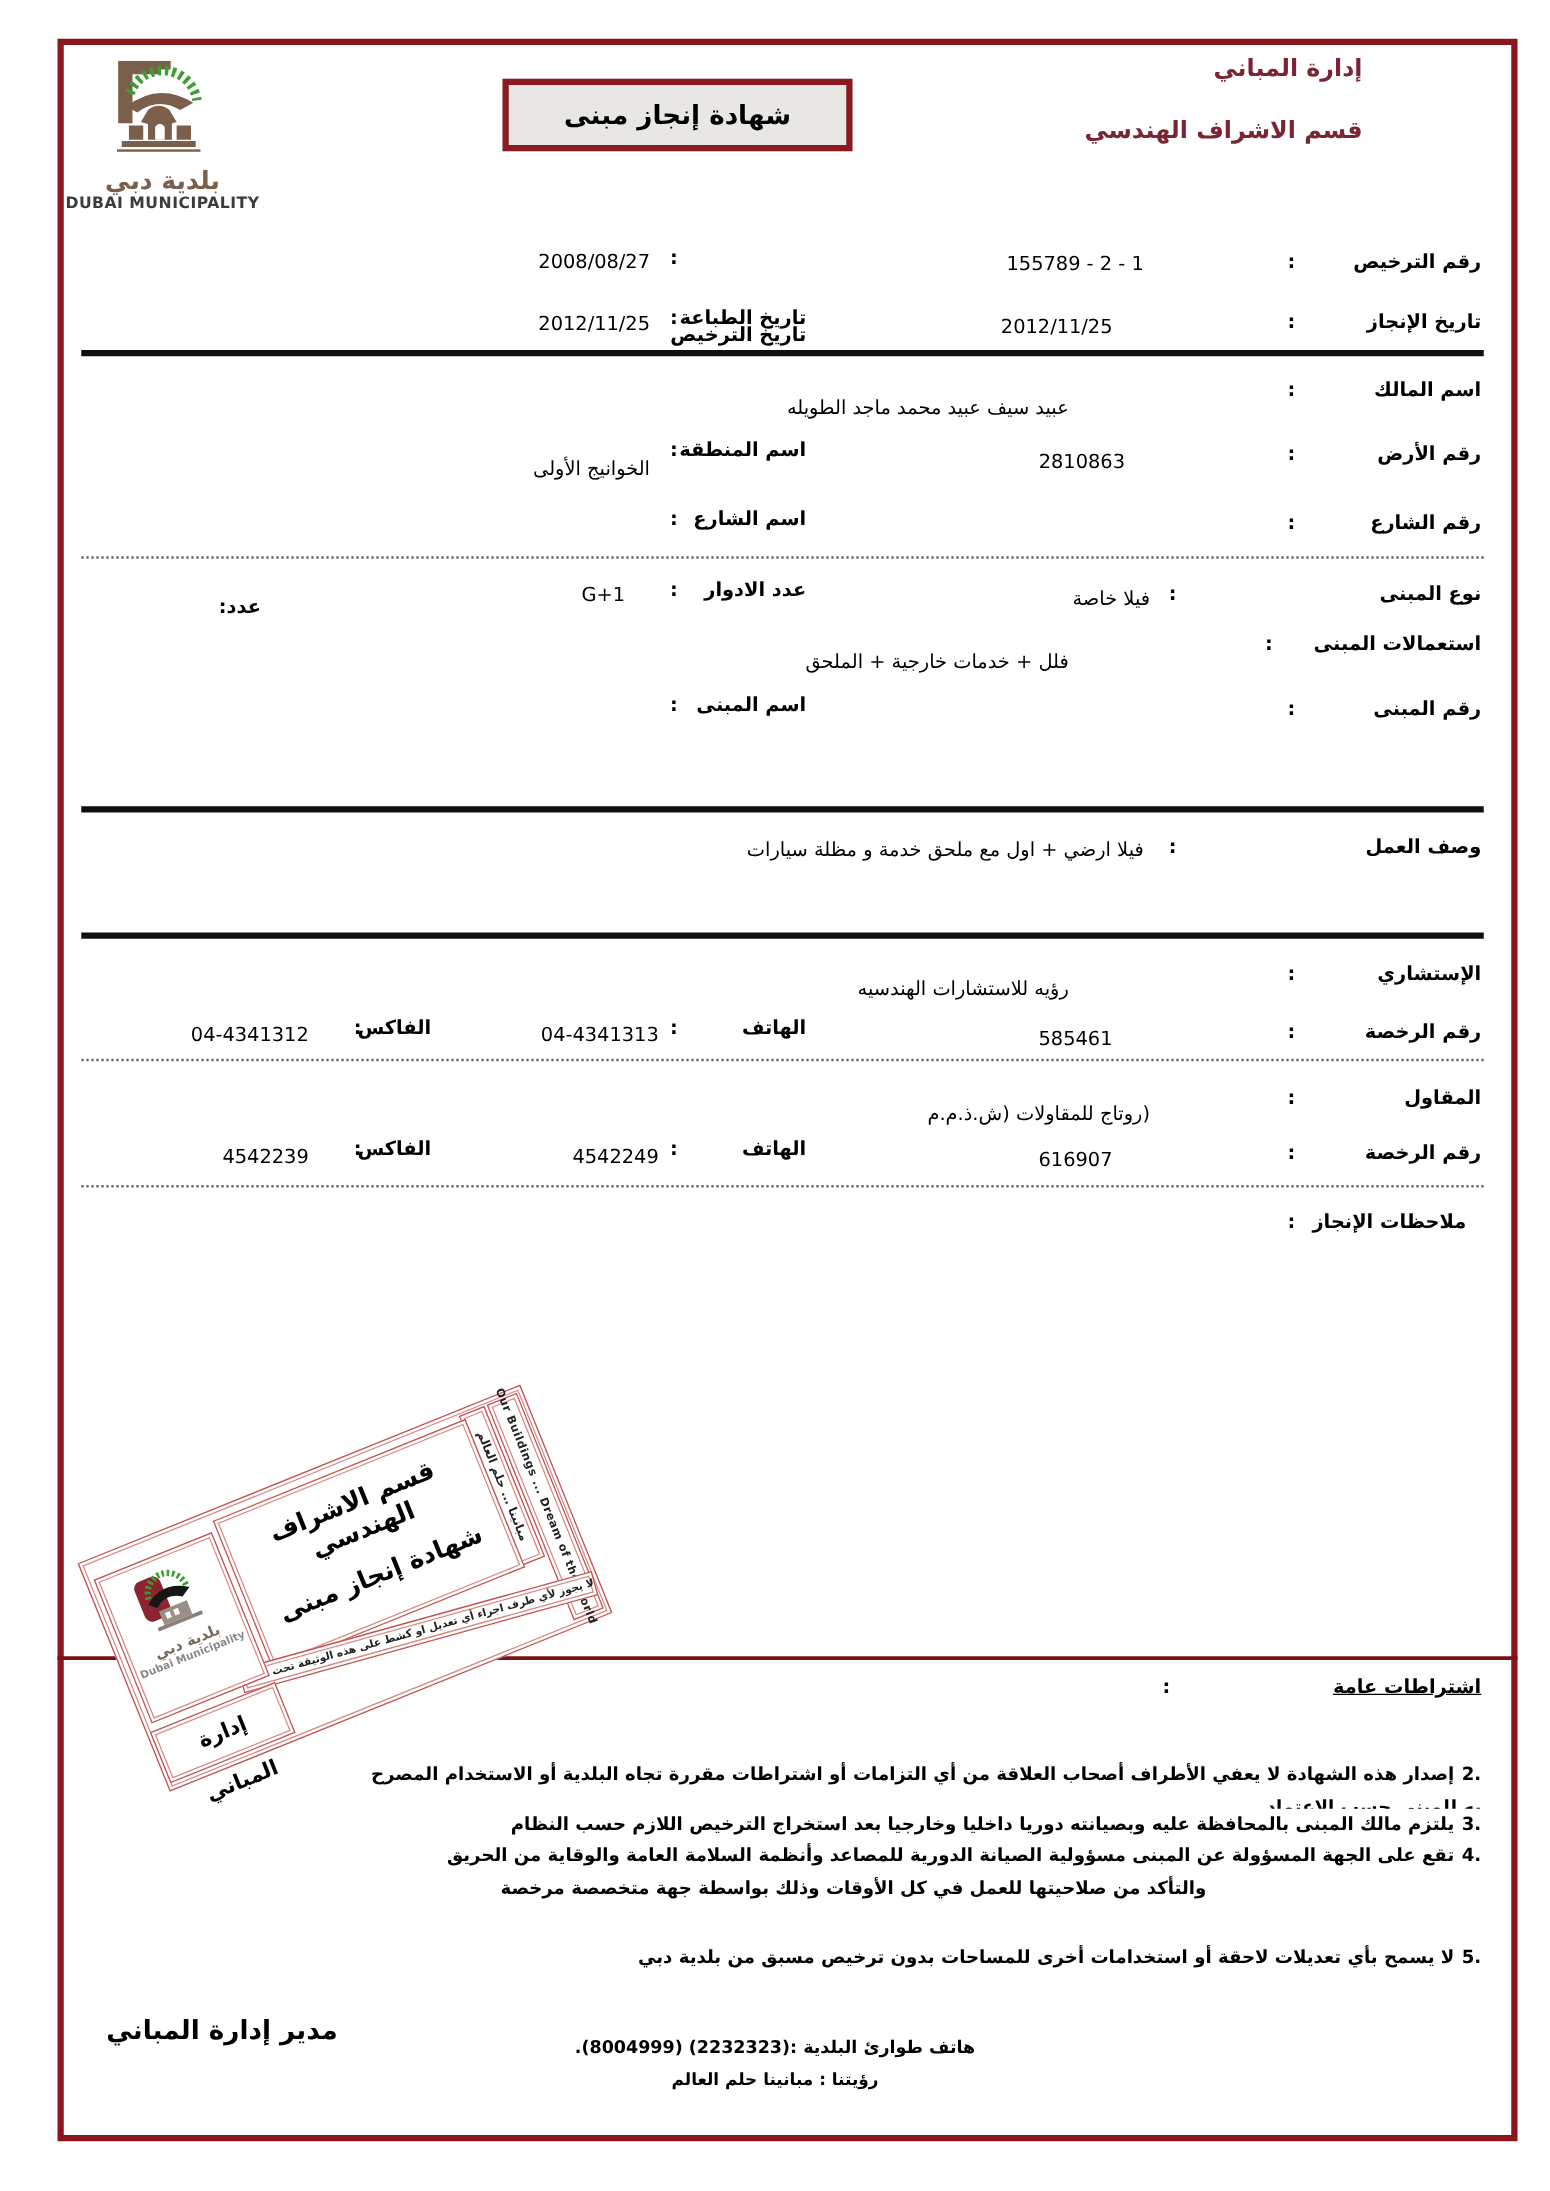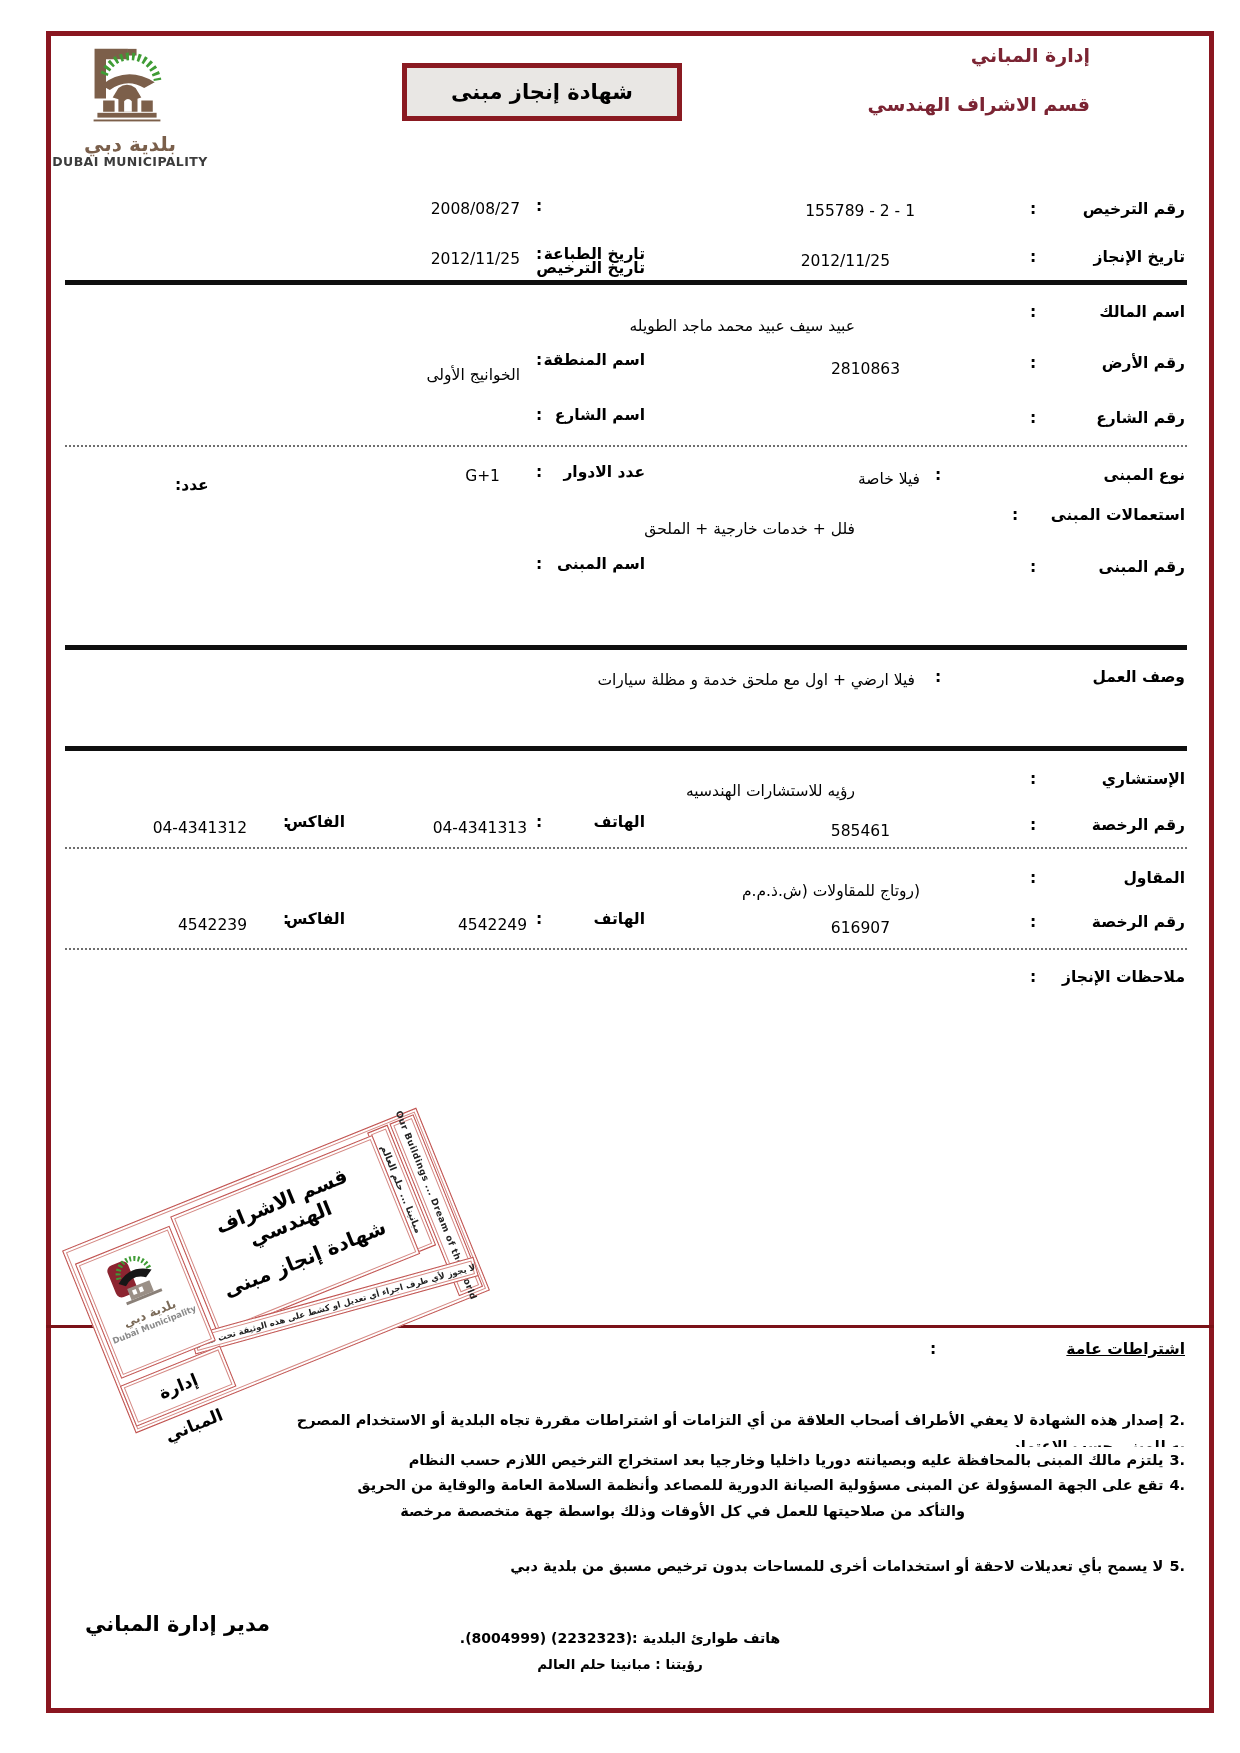--- a/index.html
+++ b/index.html
@@ -171,21 +171,21 @@
   <div class="val ltr" style="right:350px; top:919px;">616907</div>
   <div class="lbl" style="right:595px; top:910px;">الهاتف</div>
   <div class="cln" style="left:536px; top:910px;">:</div>
   <div class="val ltr" style="right:713px; top:916px;margin-left:12px;">4542249</div>
   <div class="lbl" style="right:895px; top:910px;">الفاكس</div>
   <div class="cln" style="left:283px; top:910px;">:</div>
   <div class="val ltr" style="right:993px; top:916px;">4542239</div>
 
   <div class="dotted-line" style="top:948px;"></div>
 
-  <div class="lbl" style="right:55px; top:968px;">ملاحظات الإنجاز</div>
+  <div class="lbl" style="right:67px; top:968px;">ملاحظات الإنجاز</div>
   <div class="cln" style="left:1030px; top:968px;">:</div>
   <div class="val" style="right:340px; top:968px;"></div>
 
   <div class="maroon-line" style="top:1325px;"></div>
   <div class="cond-heading">اشتراطات عامة</div>
   <div class="cln" style="left:930px; top:1340px;">:</div>
 
   <div class="cond" style="top:1412px;">
     <span class="cnum">2.</span><span>إصدار هذه الشهادة لا يعفي الأطراف أصحاب العلاقة من أي التزامات أو اشتراطات مقررة تجاه البلدية أو الاستخدام المصرح</span>
   </div>

